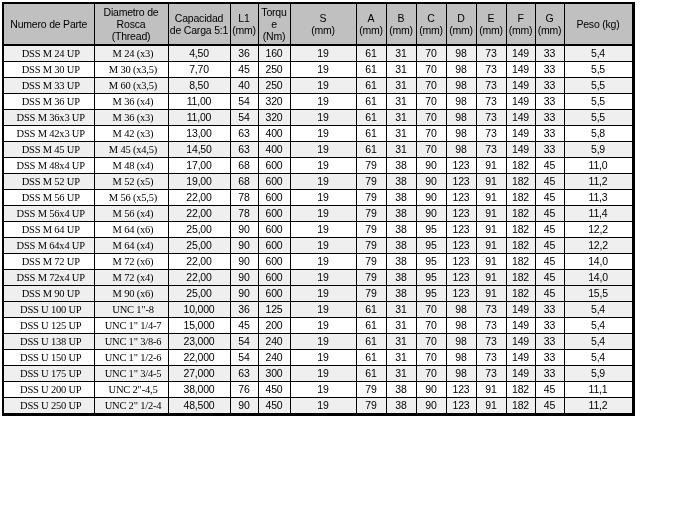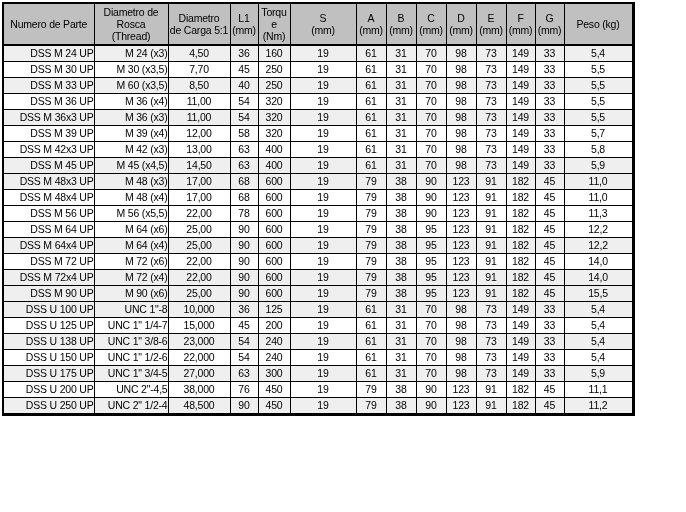--- a/index.html
+++ b/index.html
@@ -54,22 +54,23 @@
   .spec-table tbody td {
     height: 15px;
     line-height: 15px;
     white-space: nowrap;
     background: var(--row-bg, #ffffff);
   }
   .spec-table tbody tr.alt td {
     background: var(--row-alt-bg, #efefef);
   }
   .spec-table tbody td.left {
-    text-align: right;
+    text-align: center;
     padding-left: 4px;
+    font-family: Liberation Serif, serif;
   }
 </style>
 </head>
 <body>
 
 <div class="page">
   <table class="spec-table">
     <colgroup id="colgroup">
         <col style="width: 91px;">
         <col style="width: 74px;">
@@ -90,21 +91,21 @@
       <tr id="header-row">
           <th>
             <div>Numero de Parte</div>
           </th>
           <th>
             <div>Diametro de</div>
             <div>Rosca</div>
             <div>(Thread)</div>
           </th>
           <th>
-            <div>Diametro</div>
+            <div>Capacidad</div>
             <div>de Carga 5:1</div>
           </th>
           <th>
             <div>L1</div>
             <div>(mm)</div>
           </th>
           <th>
             <div>Torqu</div>
             <div>e</div>
             <div>(Nm)</div>
@@ -221,36 +222,20 @@
           <td>61</td>
           <td>31</td>
           <td>70</td>
           <td>98</td>
           <td>73</td>
           <td>149</td>
           <td>33</td>
           <td>5,5</td>
         </tr>
         <tr>
-          <td class="left">DSS M 39 UP</td>
-          <td class="left">M 39 (x4)</td>
-          <td>12,00</td>
-          <td>58</td>
-          <td>320</td>
-          <td>19</td>
-          <td>61</td>
-          <td>31</td>
-          <td>70</td>
-          <td>98</td>
-          <td>73</td>
-          <td>149</td>
-          <td>33</td>
-          <td>5,7</td>
-        </tr>
-        <tr>
           <td class="left">DSS M 42x3 UP</td>
           <td class="left">M 42 (x3)</td>
           <td>13,00</td>
           <td>63</td>
           <td>400</td>
           <td>19</td>
           <td>61</td>
           <td>31</td>
           <td>70</td>
           <td>98</td>
@@ -268,67 +253,83 @@
           <td>19</td>
           <td>61</td>
           <td>31</td>
           <td>70</td>
           <td>98</td>
           <td>73</td>
           <td>149</td>
           <td>33</td>
           <td>5,9</td>
         </tr>
-        <tr class="alt">
-          <td class="left">DSS M 48x3 UP</td>
-          <td class="left">M 48 (x3)</td>
-          <td>17,00</td>
-          <td>68</td>
-          <td>600</td>
-          <td>19</td>
-          <td>79</td>
-          <td>38</td>
-          <td>90</td>
-          <td>123</td>
-          <td>91</td>
-          <td>182</td>
-          <td>45</td>
-          <td>11,0</td>
-        </tr>
         <tr>
           <td class="left">DSS M 48x4 UP</td>
           <td class="left">M 48 (x4)</td>
           <td>17,00</td>
           <td>68</td>
           <td>600</td>
           <td>19</td>
           <td>79</td>
           <td>38</td>
           <td>90</td>
           <td>123</td>
           <td>91</td>
           <td>182</td>
           <td>45</td>
           <td>11,0</td>
         </tr>
+        <tr class="alt">
+          <td class="left">DSS M 52 UP</td>
+          <td class="left">M 52 (x5)</td>
+          <td>19,00</td>
+          <td>68</td>
+          <td>600</td>
+          <td>19</td>
+          <td>79</td>
+          <td>38</td>
+          <td>90</td>
+          <td>123</td>
+          <td>91</td>
+          <td>182</td>
+          <td>45</td>
+          <td>11,2</td>
+        </tr>
         <tr>
           <td class="left">DSS M 56 UP</td>
           <td class="left">M 56 (x5,5)</td>
           <td>22,00</td>
           <td>78</td>
           <td>600</td>
           <td>19</td>
           <td>79</td>
           <td>38</td>
           <td>90</td>
           <td>123</td>
           <td>91</td>
           <td>182</td>
           <td>45</td>
           <td>11,3</td>
+        </tr>
+        <tr class="alt">
+          <td class="left">DSS M 56x4 UP</td>
+          <td class="left">M 56 (x4)</td>
+          <td>22,00</td>
+          <td>78</td>
+          <td>600</td>
+          <td>19</td>
+          <td>79</td>
+          <td>38</td>
+          <td>90</td>
+          <td>123</td>
+          <td>91</td>
+          <td>182</td>
+          <td>45</td>
+          <td>11,4</td>
         </tr>
         <tr>
           <td class="left">DSS M 64 UP</td>
           <td class="left">M 64 (x6)</td>
           <td>25,00</td>
           <td>90</td>
           <td>600</td>
           <td>19</td>
           <td>79</td>
           <td>38</td>

